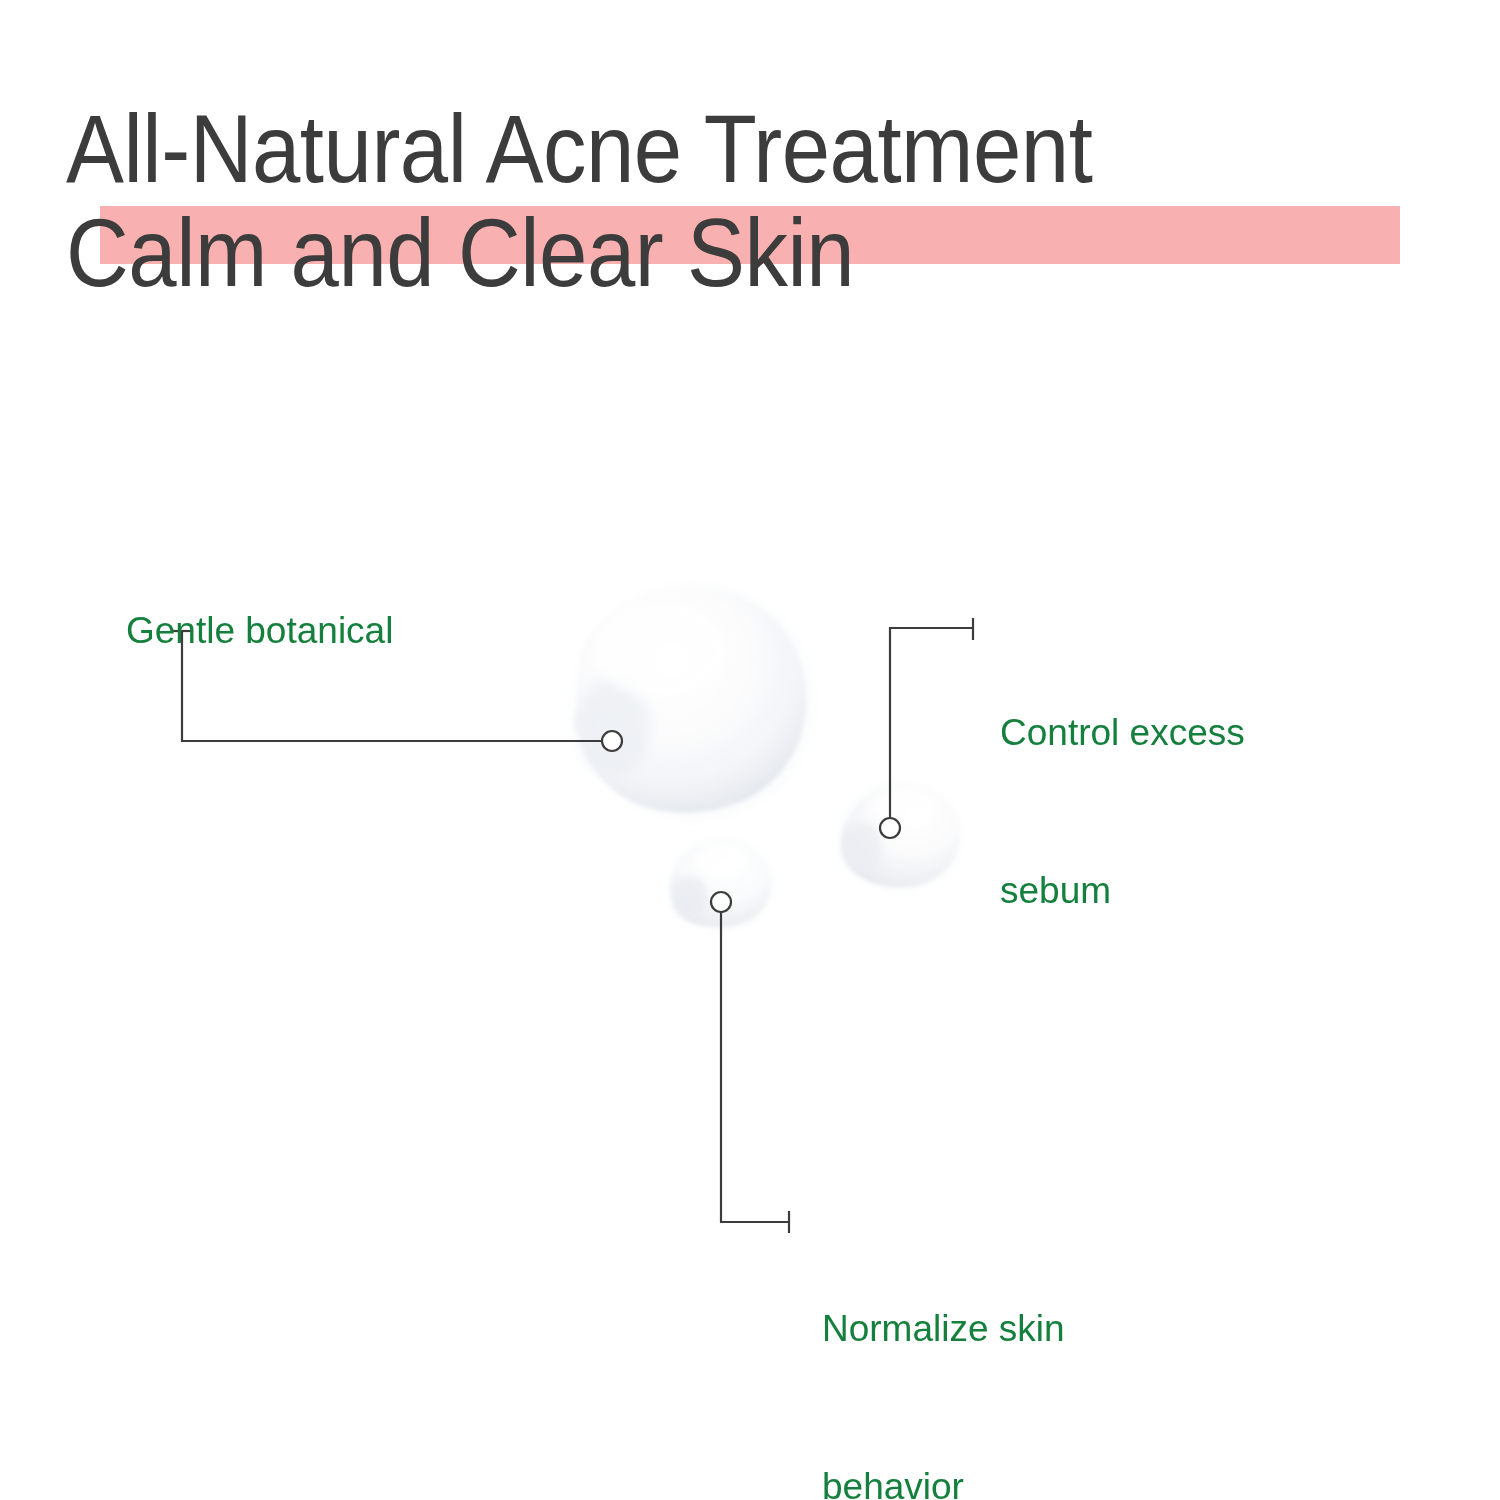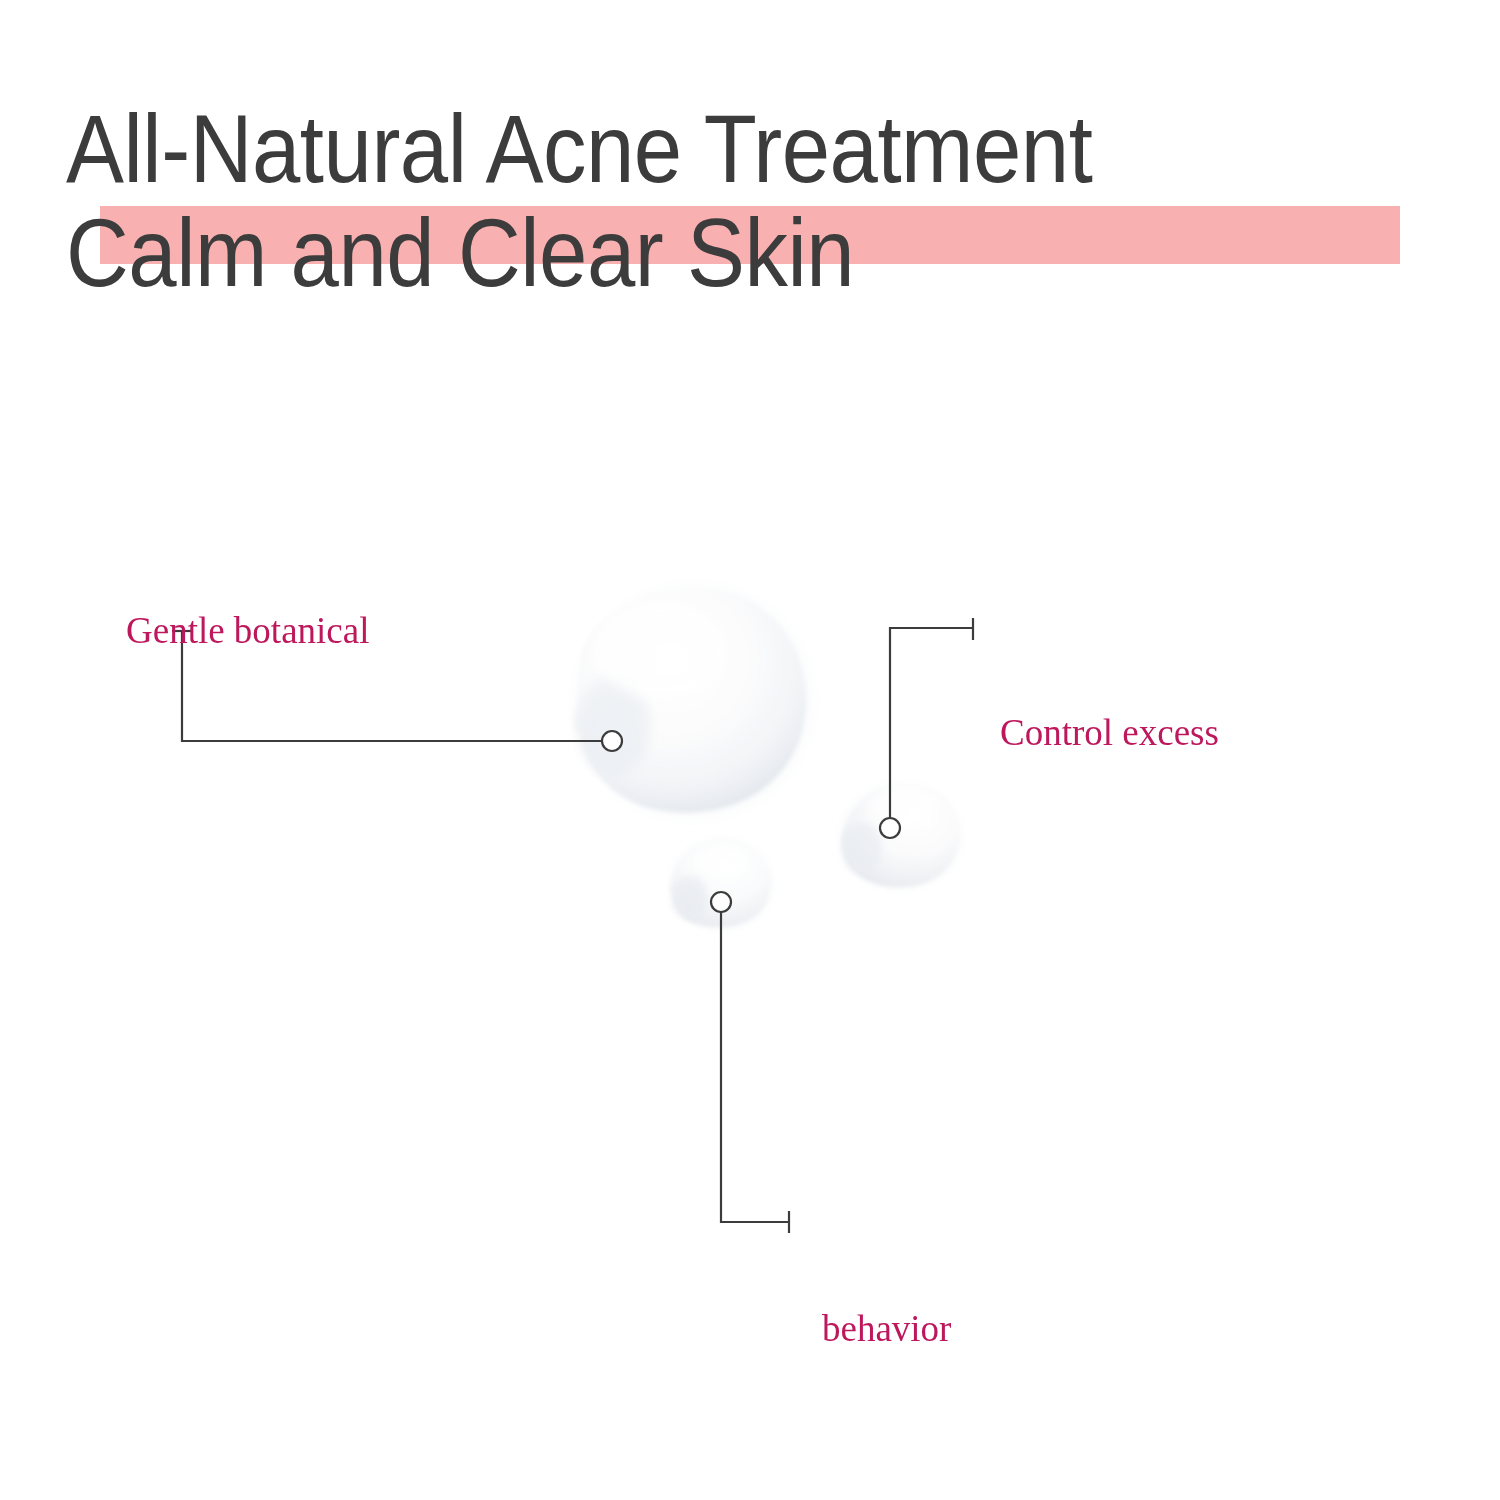--- a/index.html
+++ b/index.html
@@ -76,24 +76,24 @@
     left: 0;
     top: 0;
     width: 1500px;
     height: 1500px;
     pointer-events: none;
   }
 
   
   .callout-label {
     position: absolute;
-    font-family: Liberation Serif, serif;
+    font-family: Liberation Sans, sans-serif;
     font-size: 37px;
     line-height: 1.42;
-    color: #be185d;
+    color: #15803d;
     letter-spacing: 0px;
     white-space: pre;
   }
   .label-gentle   { left: 126px;  top: 500px; }
   .label-sebum    { left: 1000px; top: 602px; }
   .label-normalize{ left: 822px;  top: 1198px; }
 </style>
 </head>
 <body>
 
@@ -211,19 +211,21 @@
       <line x1="789" y1="1211" x2="789" y2="1233"></line>
     </g>
   </svg>
 
   <div class="callout-label label-gentle">
     <div>Gentle botanical</div>
   </div>
 
   <div class="callout-label label-sebum">
     <div>Control excess</div>
+    <div>sebum</div>
   </div>
 
   <div class="callout-label label-normalize">
+    <div>Normalize skin</div>
     <div>behavior</div>
   </div>
 
 </div>
 
 </body></html>

